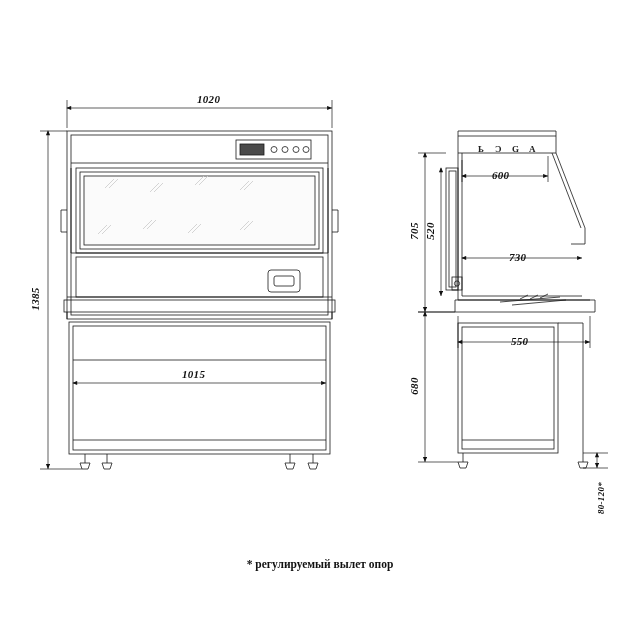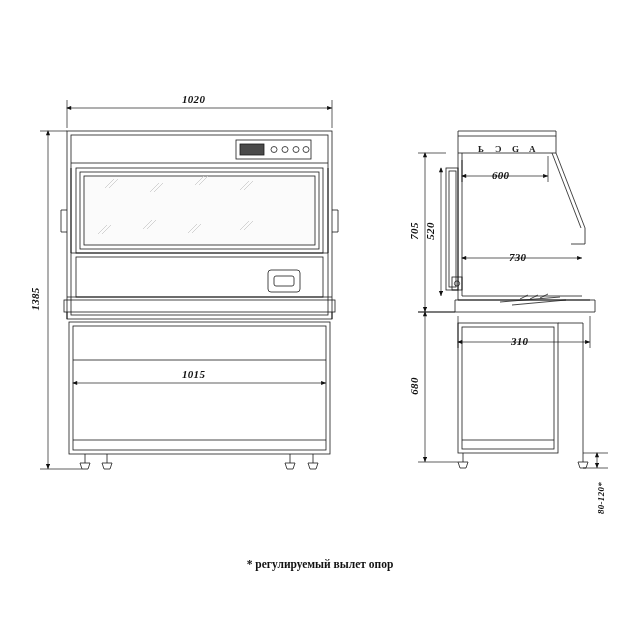--- a/index.html
+++ b/index.html
@@ -222,27 +222,27 @@
       </g>
 
     </g>
   </svg>
 
   <div class="ctrl-letter" style="left:478px; top:144px;">Ь</div>
   <div class="ctrl-letter" style="left:495px; top:144px;">Ɔ</div>
   <div class="ctrl-letter" style="left:512px; top:144px;">G</div>
   <div class="ctrl-letter" style="left:529px; top:144px;">A</div>
 
-  <div class="dim-label" style="left:182px; top:93px;">1020</div>
+  <div class="dim-label" style="left:197px; top:93px;">1020</div>
   <div class="dim-label vert" style="left:15px; top:293px; width:40px; text-align:center;">1385</div>
   <div class="dim-label" style="left:182px; top:368px;">1015</div>
 
   <div class="dim-label" style="left:492px; top:169px;">600</div>
   <div class="dim-label vert" style="left:394px; top:225px; width:40px; text-align:center;">705</div>
   <div class="dim-label vert" style="left:410px; top:225px; width:40px; text-align:center;">520</div>
   <div class="dim-label" style="left:509px; top:251px;">730</div>
-  <div class="dim-label" style="left:511px; top:335px;">310</div>
+  <div class="dim-label" style="left:511px; top:335px;">550</div>
   <div class="dim-label vert" style="left:394px; top:380px; width:40px; text-align:center;">680</div>
   <div class="dim-label vert" style="left:574px; top:493px; width:54px; text-align:center; font-size:9px;">80-120*</div>
 
   <div class="footnote">* регулируемый вылет опор</div>
 
 </div>
 
 </body></html>

